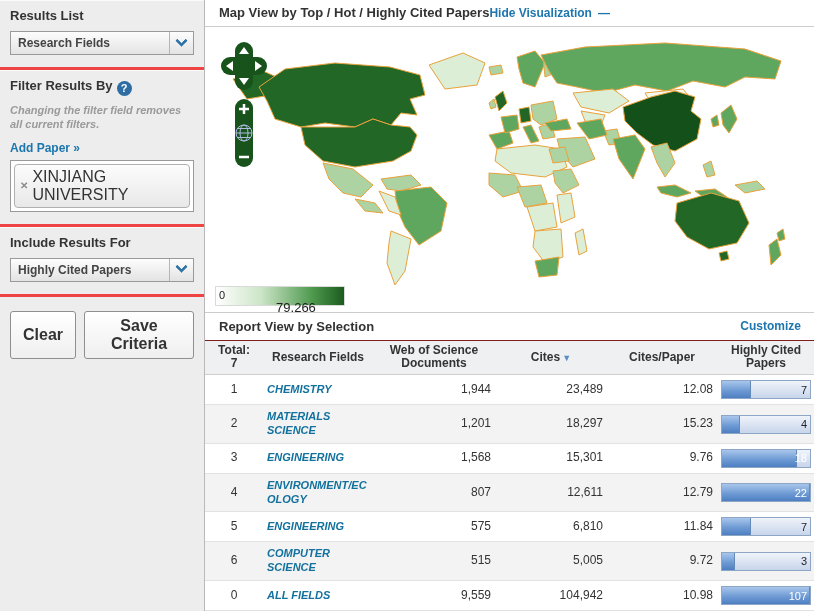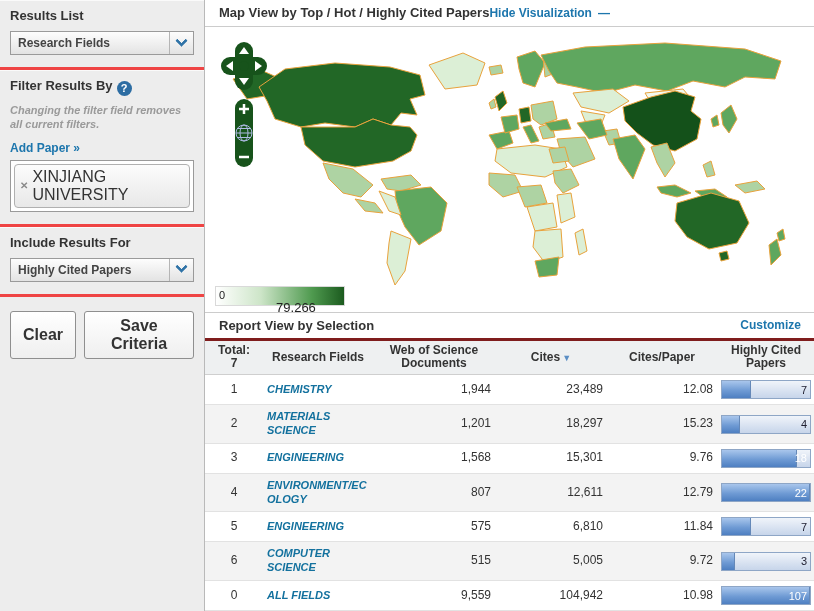--- a/index.html
+++ b/index.html
@@ -34,21 +34,21 @@
   .map-area { position:relative; height:320px; border-bottom:1px solid #cccccc; overflow:hidden; }
   .map-svg { position:absolute; left:0; top:0; }
   .map-svg path { stroke:#e8a23c; stroke-width:1; stroke-linejoin:round; }
   .g0 { fill:#f2f9ef; } .g1 { fill:#dcefd6; } .g2 { fill:#aed3a3; } .g3 { fill:#5fa75f; } .g4 { fill:#226726; } .g5 { fill:#14511a; }
   .map-controls { position:absolute; left:16px; top:14px; }
   .legend { position:absolute; left:10px; bottom:6px; width:130px; }
   .legend-bar { position:relative; height:20px; background:linear-gradient(to right,#ffffff,#cde5c8 35%,#4f9a4f 75%,#1c5b1f); border:1px solid #d9d9d9; }
   .legend-min { position:absolute; left:3px; top:2px; font-size:11px; color:#222; }
   .legend-max { position:absolute; right:22%; top:13px; font-size:13px; color:#222; }
 
-  .report-header { height:31px; border-bottom:3px solid #7f1d1d; display:flex; align-items:center; justify-content:space-between; padding:0 14px; }
+  .report-header { height:31px; border-bottom:1px solid #7f1d1d; display:flex; align-items:center; justify-content:space-between; padding:0 14px; }
   .report-title { font-size:13px; font-weight:bold; color:#333; }
   .customize-link { font-size:12px; font-weight:bold; color:#1d76ad; text-decoration:none; cursor:pointer; }
 
   table.report { width:100%; border-collapse:collapse; table-layout:fixed; }
   table.report th { background:#eef0f1; border-bottom:1px solid #cfcfcf; font-size:12px; font-weight:bold; color:#333; text-align:center; padding:3px 4px; height:30px; line-height:1.15; }
   th.cites-th { color:#5b8ec4; cursor:pointer; }
   .sort-arrow { font-size:9px; color:#5b8ec4; margin-left:2px; }
   table.report td { border-bottom:1px solid #e2e2e2; font-size:12px; color:#333; padding:5px 4px; vertical-align:middle; line-height:1.15; }
   tr.alt td { background:#f3f3f3; }
   td.rank { text-align:center; color:#444; }

